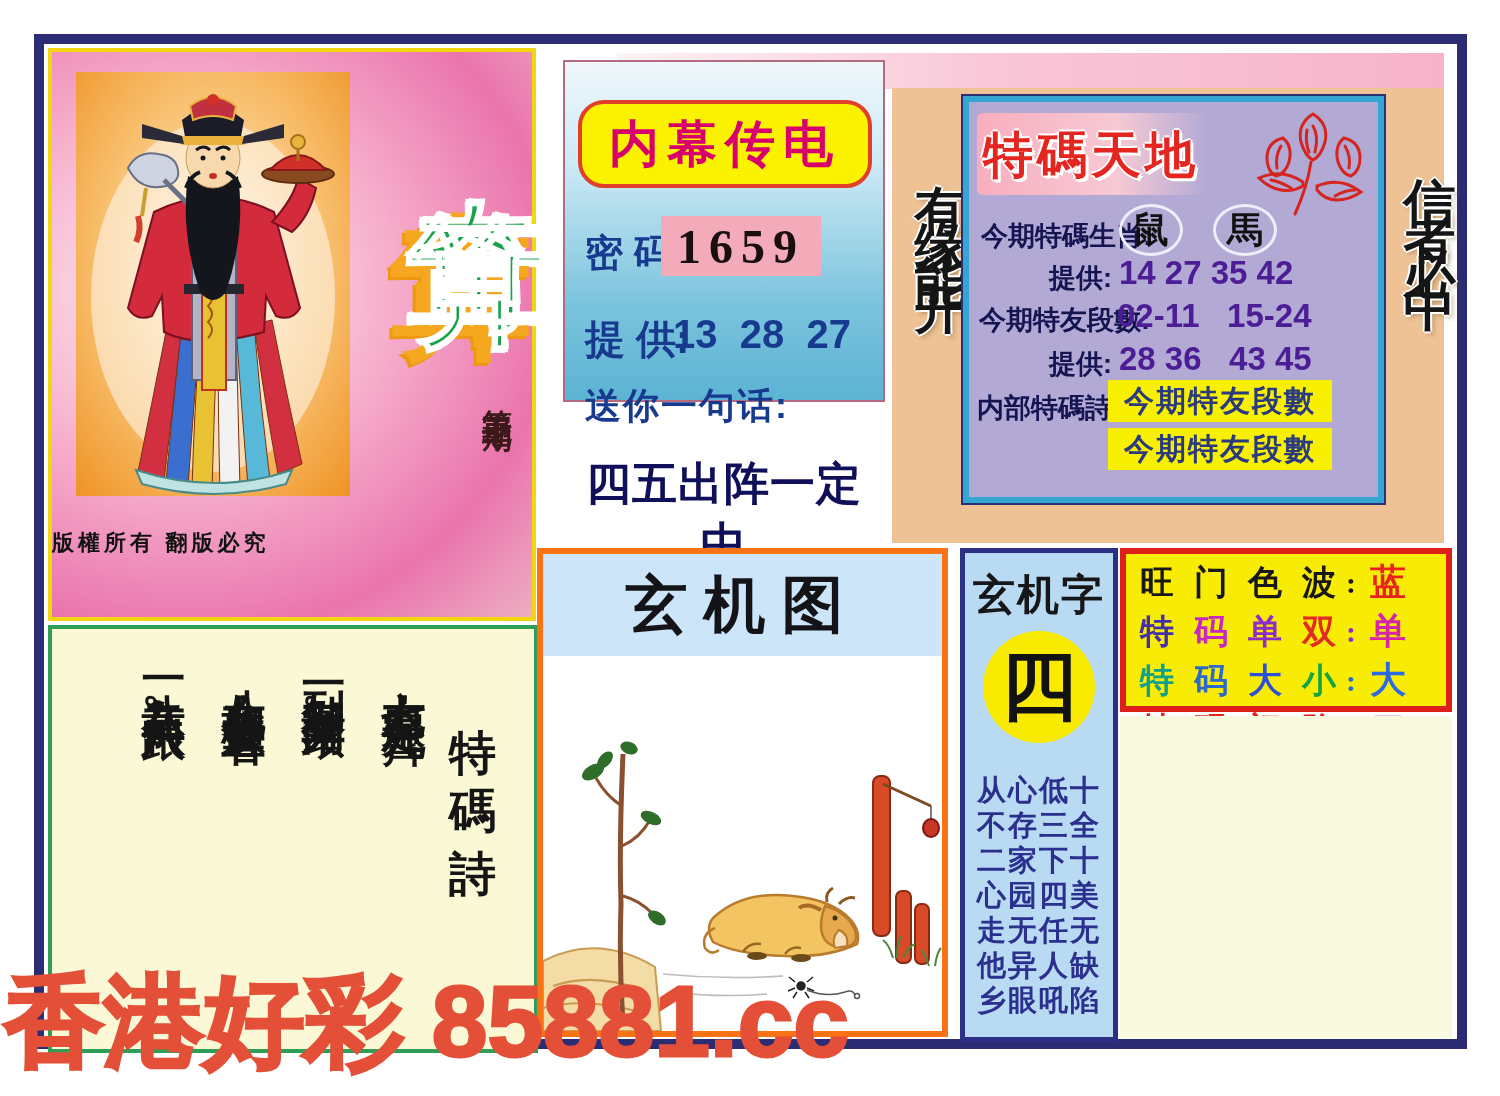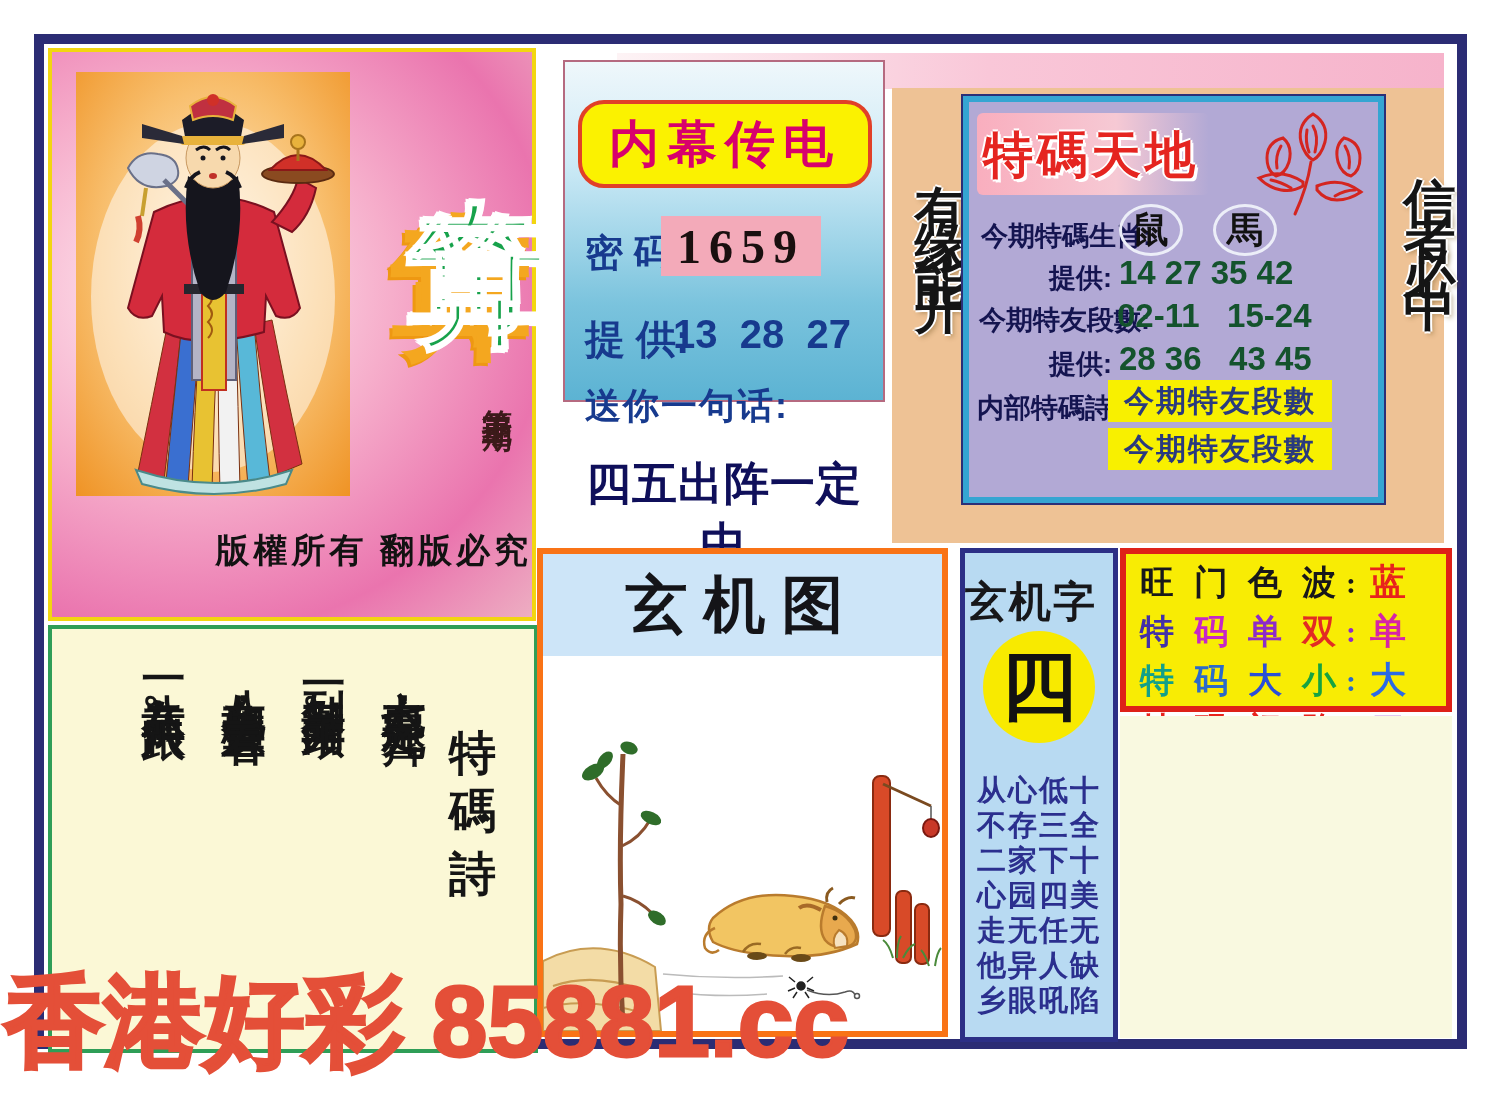--- a/index.html
+++ b/index.html
@@ -13,22 +13,22 @@
   
   .panel-masthead{left:48px;top:48px;width:480px;height:565px;border:4px solid #f2d610;
       background:radial-gradient(ellipse at 28% 42%,#fff3f6 0%,#f6aecb 42%,#ea74ae 75%,#edaec2 100%);}
   .god{left:24px;top:20px;width:274px;height:424px;}
   .brand{left:352px;top:36px;writing-mode:vertical-rl;text-orientation:upright;
       font-weight:bold;font-size:142px;line-height:150px;letter-spacing:8px;color:#17a24b;
       -webkit-text-stroke:2px #ffffff;
       text-shadow:-16px 12px 0 #f4a71f,-19px 15px 0 #ee9812,2px -2px 0 #fff,-2px 2px 0 #fff;}
   .issue{left:424px;top:334px;writing-mode:vertical-rl;text-orientation:upright;
       font-family:"Liberation Serif",serif;font-weight:bold;font-size:30px;letter-spacing:3px;color:#3c1a1a;}
-  .copyright{left:0;top:476px;width:100%;text-align:right;font-family:"Liberation Serif",serif;
-      font-weight:bold;font-size:34px;letter-spacing:4px;color:#121212;}
+  .copyright{left:0;top:476px;width:100%;text-align:left;font-family:"Liberation Serif",serif;
+      font-weight:bold;font-size:22px;letter-spacing:4px;color:#121212;}
 
   
   .panel-poem{left:48px;top:625px;width:482px;height:420px;border:4px solid #2f9e57;background:#fbf8d6;}
   .poem-title{left:390px;top:62px;writing-mode:vertical-rl;text-orientation:upright;
       font-family:"Liberation Serif",serif;font-weight:bold;font-size:47px;letter-spacing:60px;color:#151515;}
   .poem-col{top:26px;writing-mode:vertical-rl;text-orientation:upright;
       font-family:"Liberation Serif",serif;font-weight:bold;font-size:44px;letter-spacing:5px;color:#151515;}
   .pc1{left:322px;} .pc2{left:242px;} .pc3{left:162px;} .pc4{left:82px;}
 
   
@@ -55,21 +55,21 @@
   .vside-left{left:13px;top:56px;} .vside-right{left:502px;top:48px;}
   .panel-tema{left:963px;top:96px;width:409px;height:395px;background:#b2a9d5;
       border:6px solid #35a5d2;box-shadow:0 0 0 2px #2b2f77;}
   .tema-titlebg{left:8px;top:11px;width:232px;height:82px;border-radius:6px;
       background:linear-gradient(90deg,#f9aebe,#f6c9d4 60%,rgba(246,201,212,0));}
   .tema-title{left:14px;top:20px;font-family:"Liberation Serif",serif;font-weight:bold;font-size:50px;
       letter-spacing:4px;color:#e52520;
       text-shadow:2px 0 0 #fff,-2px 0 0 #fff,0 2px 0 #fff,0 -2px 0 #fff,3px 3px 0 #fff;}
   .tema-flower{left:272px;top:2px;width:142px;height:120px;}
   .t-label{font-size:27px;font-weight:bold;color:#141450;white-space:pre;}
-  .t-nums{font-size:33px;font-weight:bold;color:#14532d;white-space:pre;}
+  .t-nums{font-size:33px;font-weight:bold;color:#4c1d95;white-space:pre;}
   .zl{left:12px;top:116px;}
   .zcircle{width:58px;height:46px;border:3px solid #eceef8;border-radius:50%;display:flex;
       align-items:center;justify-content:center;font-family:"Liberation Serif",serif;
       font-weight:bold;font-size:36px;color:#111;}
   .zc1{left:150px;top:102px;} .zc2{left:244px;top:102px;}
   .p1l{left:80px;top:158px;} .p1n{left:150px;top:152px;}
   .sgl{left:10px;top:200px;} .sgn{left:148px;top:195px;}
   .p2l{left:80px;top:244px;} .p2n{left:150px;top:238px;}
   .pql{left:8px;top:288px;}
   .ybox{left:139px;width:224px;height:42px;background:#f8f000;display:flex;align-items:center;
@@ -82,21 +82,21 @@
       box-sizing:border-box;background:#ffffff;}
   .xjt-header{left:0;top:0;width:399px;height:102px;background:#cde5f8;display:flex;
       align-items:center;justify-content:center;}
   .xjt-title{font-family:"Liberation Serif",serif;font-weight:bold;font-size:62px;
       letter-spacing:16px;color:#141418;}
   .xjt-scene{left:0;top:102px;width:399px;height:375px;}
 
   
   .panel-xjz{left:960px;top:548px;width:158px;height:494px;border:5px solid #2c2f86;
       box-sizing:border-box;background:#b8daf2;}
-  .xjz-title{left:0;top:21px;width:148px;text-align:left;font-family:"Liberation Serif",serif;
+  .xjz-title{left:0;top:14px;width:148px;text-align:center;font-family:"Liberation Serif",serif;
       font-weight:bold;font-size:42px;letter-spacing:2px;color:#17171a;}
   .xjz-circle{left:18px;top:78px;width:112px;height:112px;border-radius:50%;background:#f8ea00;
       display:flex;align-items:center;justify-content:center;}
   .xjz-char{font-family:"Liberation Serif",serif;font-weight:bold;font-size:76px;color:#121212;}
   .xjz-rows{left:0;top:218px;width:148px;}
   .xjz-row{height:35px;text-align:center;font-weight:bold;font-size:29px;letter-spacing:2px;color:#2b2f8e;}
 
   
   .panel-info{left:1120px;top:548px;width:332px;height:164px;background:#f8ec04;
       border:6px solid #de2118;box-sizing:border-box;padding:4px 14px;display:flex;

